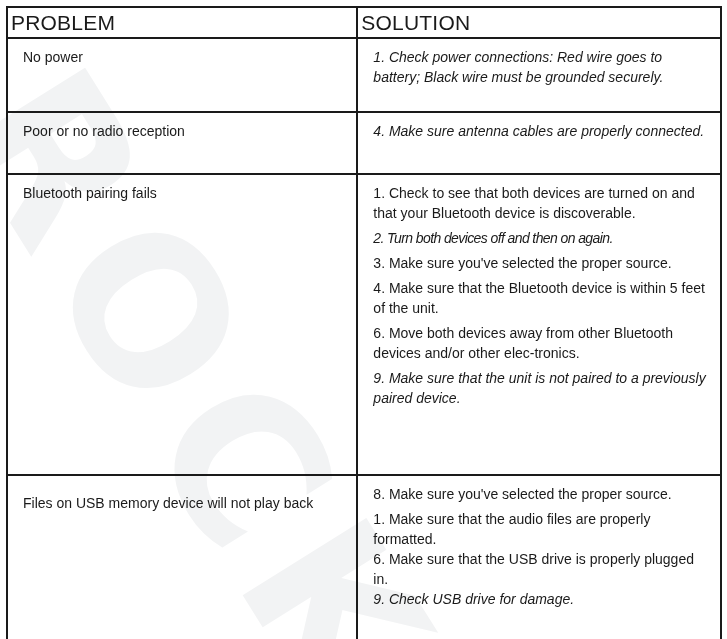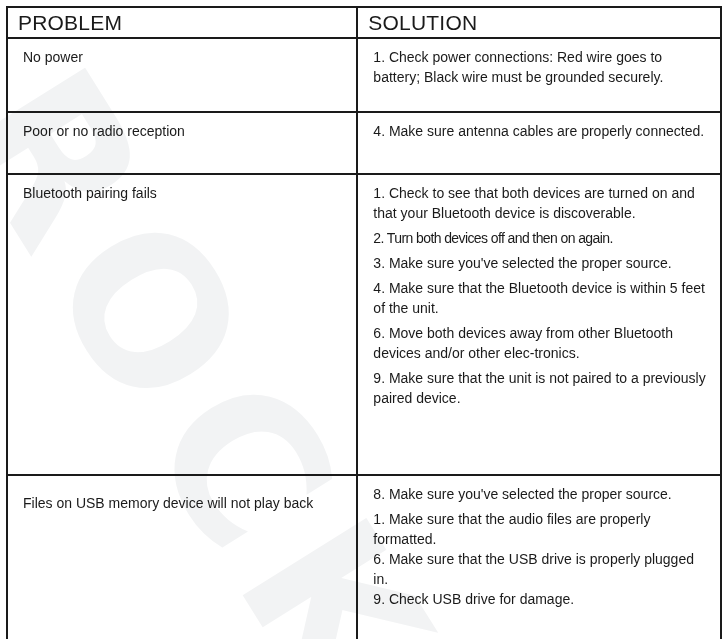--- a/index.html
+++ b/index.html
@@ -44,37 +44,37 @@
     }
     table.ts th, table.ts td {
       border: 2px solid #1a1a1a;
       vertical-align: top;
       text-align: left;
     }
     table.ts th {
       font-weight: normal;
       font-size: 21px;
       height: 27px;
-      padding: 2px 0 0 10px;
+      padding: 2px 0 0 3px;
       letter-spacing: 0.2px;
       line-height: 26px;
     }
     table.ts td {
       font-size: 14px;
       line-height: 20px;
       padding: 8px 8px 6px 15px;
     }
     .col-problem { width: 343px; }
     .col-solution { width: 356px; }
     td.problem { line-height: 20px; }
     td.problem.tall { line-height: 30px; padding-top: 12px; }
     .step { margin: 0 0 5px 0; }
     .step.tight { margin-bottom: 0; }
-    .step:last-child { margin-bottom: 0; }
-    .condensed { letter-spacing: -0.6px; }
+    .step:last-child { margin-bottom: 0; font-style: italic; }
+    .condensed { letter-spacing: -0.6px; font-style: italic; }
     tr.r1 td { height: 58px; }
     tr.r2 td { height: 46px; border-radius: 22px; }
     tr.r3 td { height: 285px; }
     tr.r4 td { height: 146px; }
   </style>
 </head>
 <body>
 
 <div class="watermark">ROCKV</div>
 

